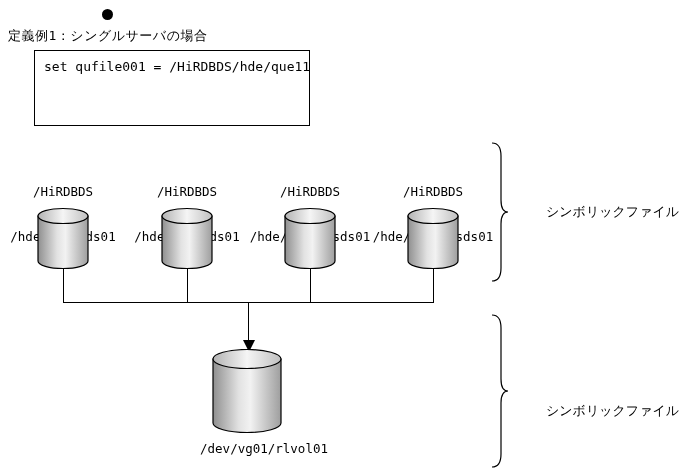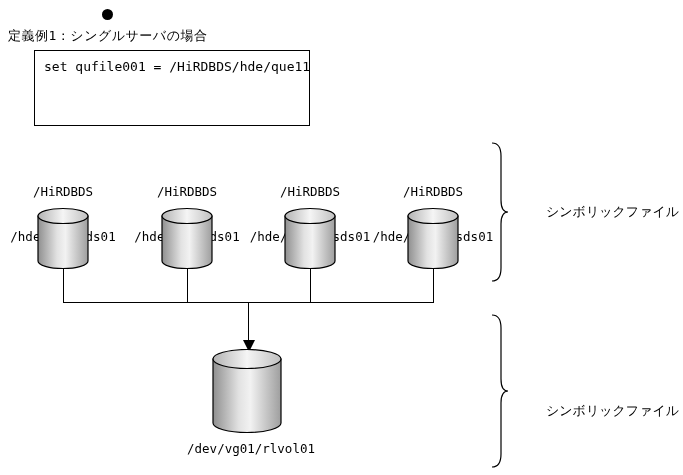--- a/index.html
+++ b/index.html
@@ -124,21 +124,21 @@
   <div class="abs line" style="left:63px; top:302px; width:371px; height:1px;"></div>
 
   <div class="abs line" style="left:248px; top:303px; width:1px; height:39px;"></div>
   <div class="abs arrow-head" style="left:243px; top:340px;"></div>
 
   <svg class="abs" style="left:212px; top:349px;" width="70" height="85" viewBox="0 0 70 85">
     <path d="M1,10 V74 a34,9.5 0 0 0 68,0 V10 Z" fill="url(#cylBody)" stroke="#000" stroke-width="1.2"></path>
     <ellipse cx="35" cy="10" rx="34" ry="9.5" fill="url(#cylTop)" stroke="#000" stroke-width="1.2"></ellipse>
   </svg>
 
-  <div class="abs device-label" style="left:171px; top:441px;">/dev/vg01/rlvol01</div>
+  <div class="abs device-label" style="left:184px; top:441px;">/dev/vg01/rlvol01</div>
 
   <svg class="abs" style="left:490px; top:142px;" width="20" height="140" viewBox="0 0 20 140">
     <path d="M2,1 Q11,1 11,14 L11,58 Q11,70 18,70 Q11,70 11,82 L11,126 Q11,139 2,139" fill="none" stroke="#000" stroke-width="1.2"></path>
   </svg>
   <div class="abs annot" style="left:518px; top:204px;">シンボリックファイル</div>
 
   <svg class="abs" style="left:490px; top:314px;" width="20" height="154" viewBox="0 0 20 154">
     <path d="M2,1 Q11,1 11,14 L11,65 Q11,77 18,77 Q11,77 11,89 L11,140 Q11,153 2,153" fill="none" stroke="#000" stroke-width="1.2"></path>
   </svg>
   <div class="abs annot" style="left:518px; top:371px;">

